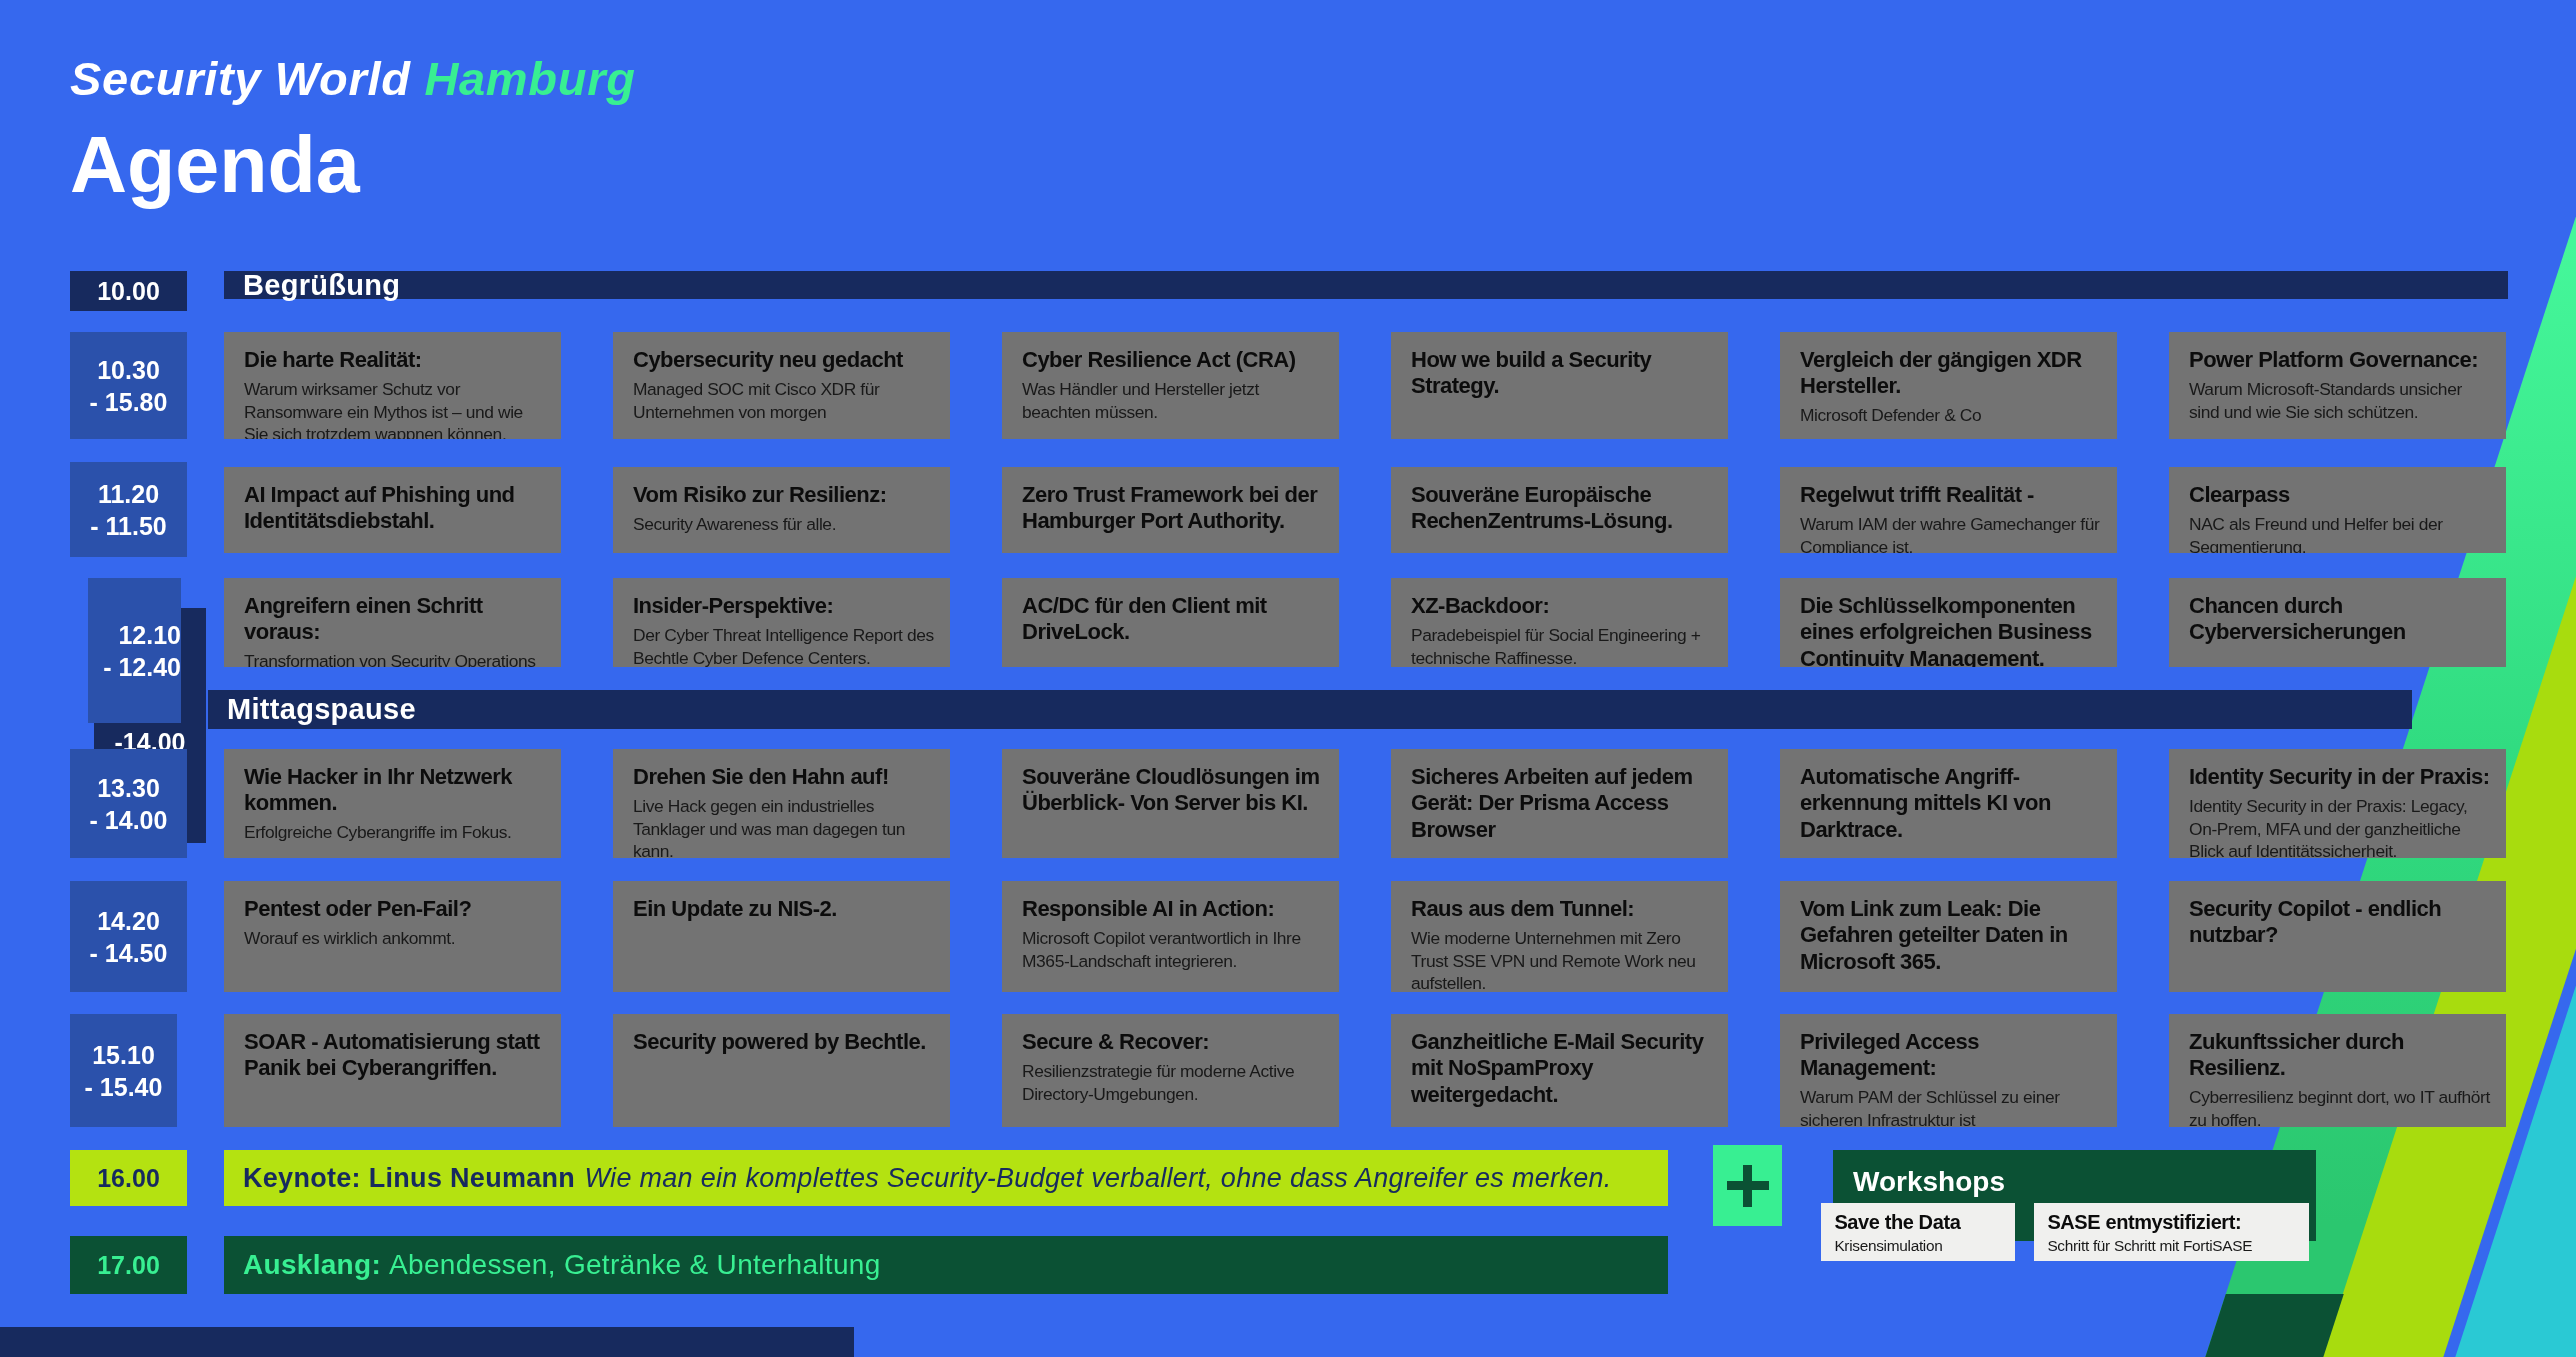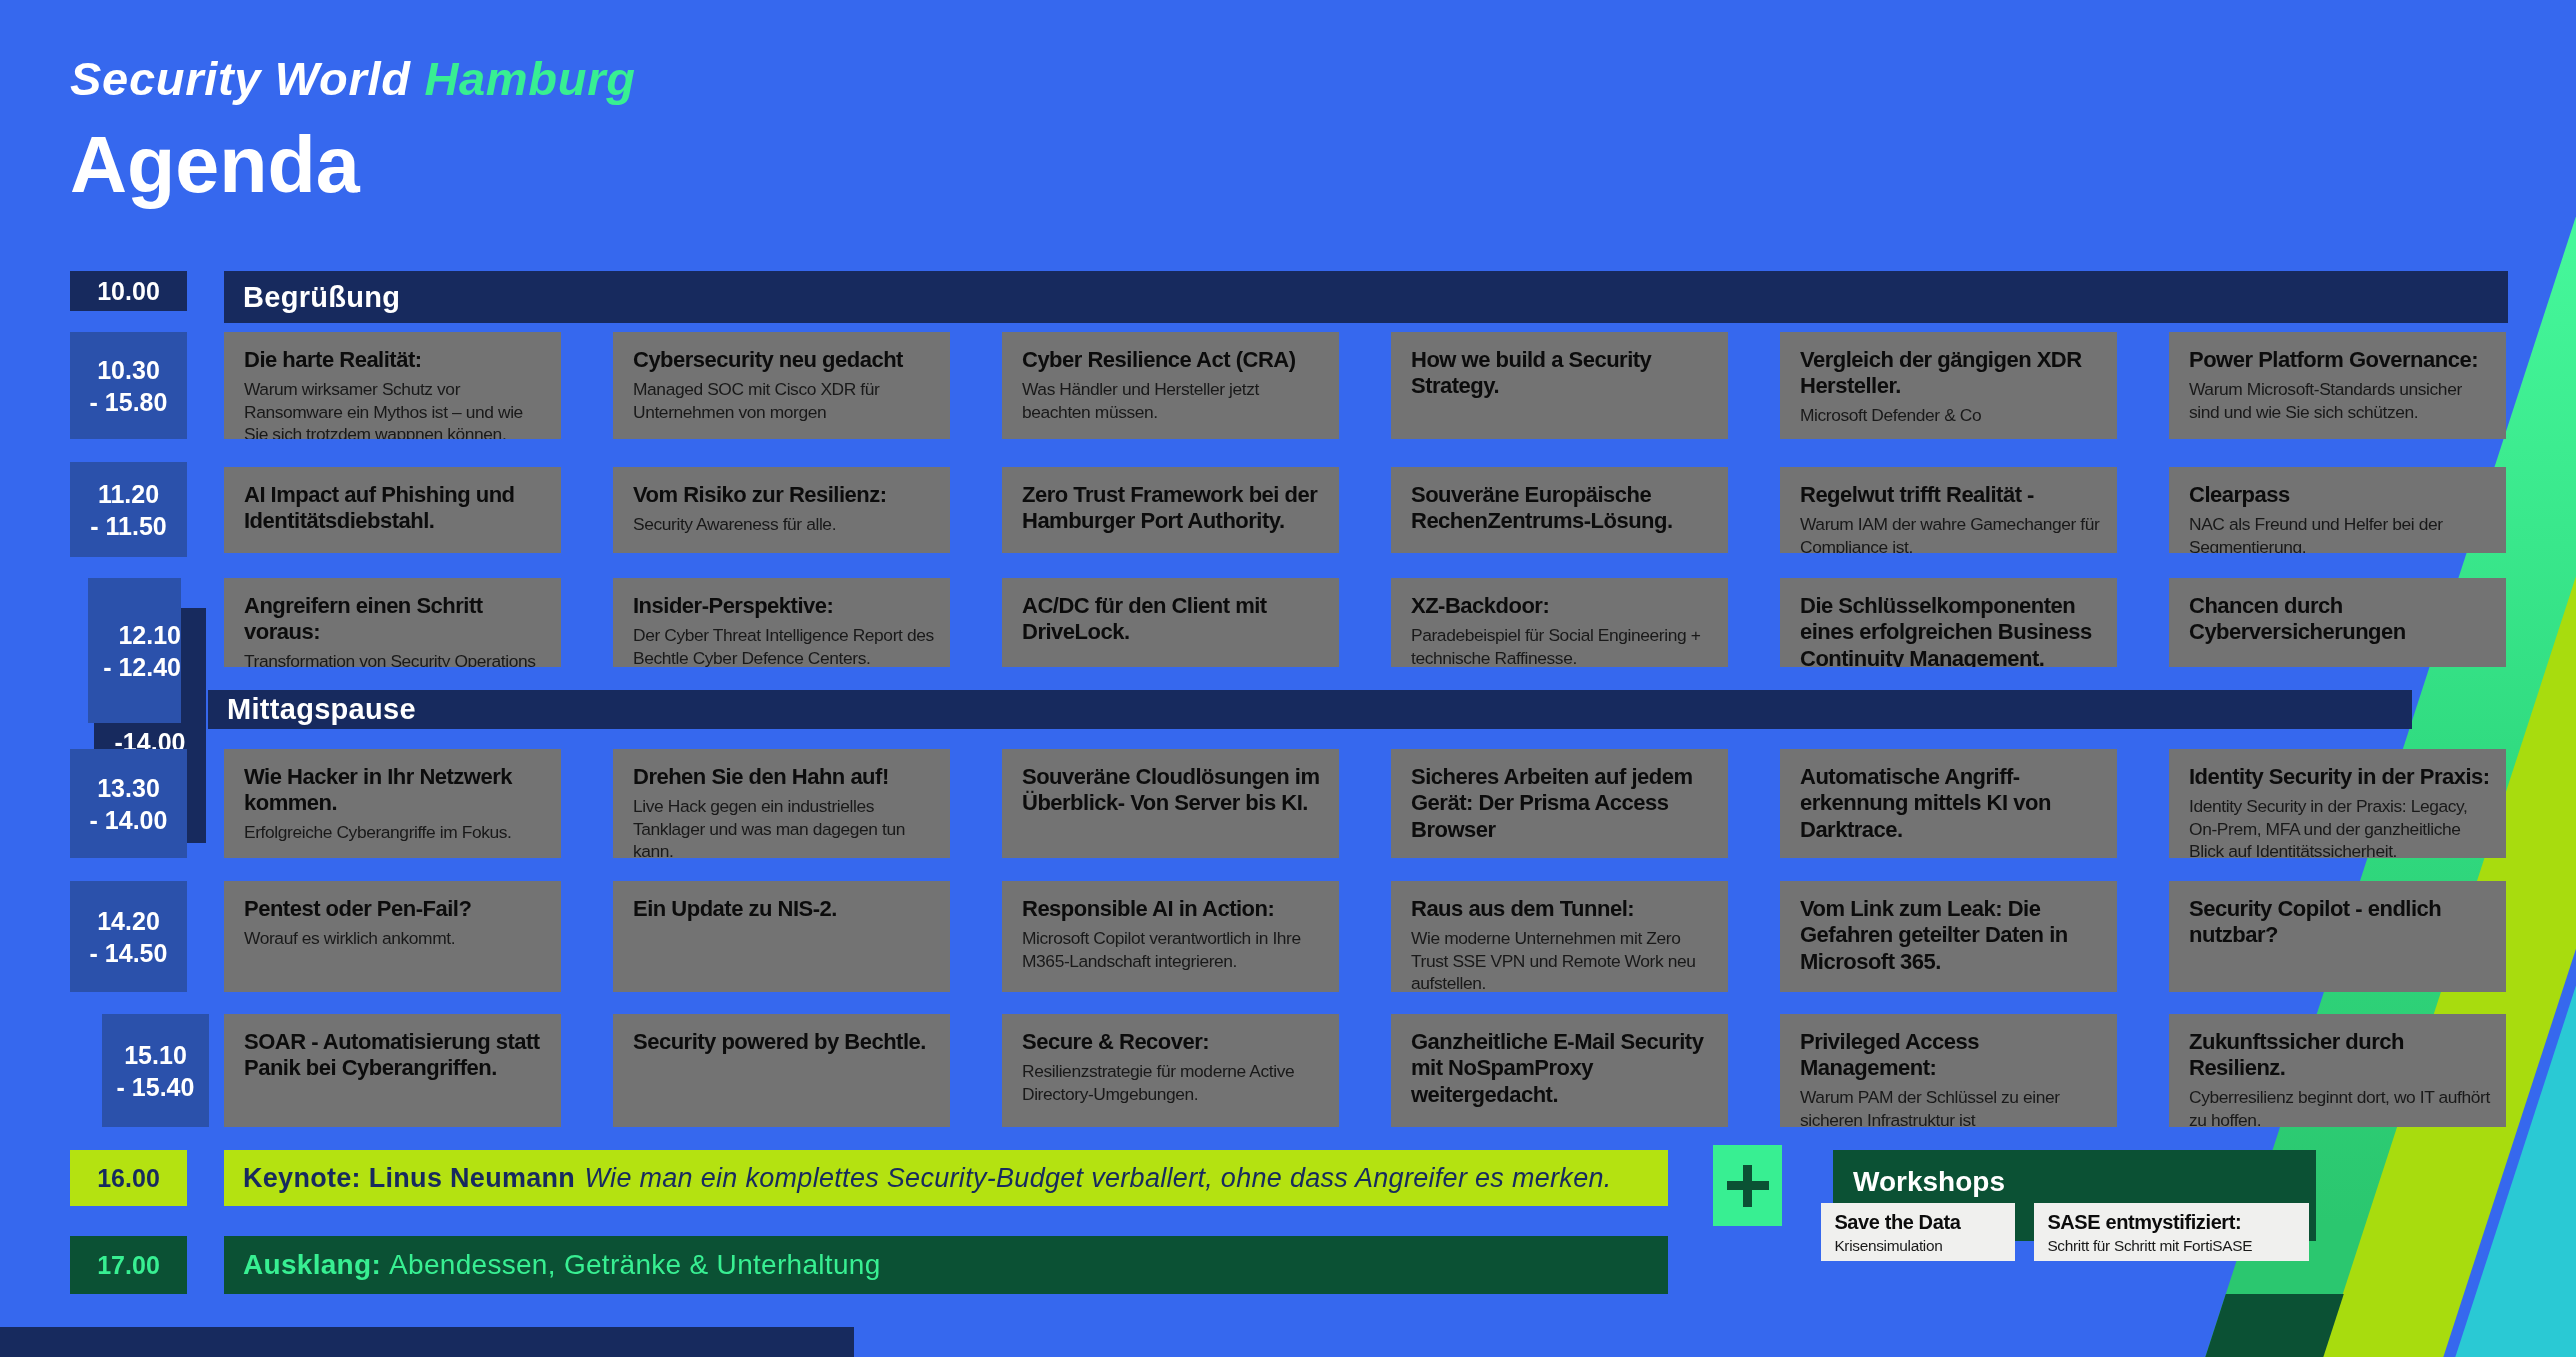--- a/index.html
+++ b/index.html
@@ -73,21 +73,21 @@
 <div class="abs bottom-navy"></div>
 
 <div class="abs logo">
   <span>Security World </span><span class="accent">Hamburg</span>
 </div>
 <div class="abs page-heading">Agenda</div>
 
 <div class="abs timebox tb-navy" style="left:70px;top:271px;width:117px;height:40px;">
   <span>10.00</span>
 </div>
-<div class="abs bar bar-navy" style="left:224px;top:271px;width:2284px;height:52px;">
+<div class="abs bar bar-navy" style="left:224px;top:271px;width:2284px;height:28px;">
   <span>Begrüßung</span>
 </div>
 
 <div class="abs timebox tb-royal" style="left:70px;top:332px;width:117px;height:107px;">
   <span>10.30</span>
   <span>- 15.80</span>
 </div>
 <div class="row" style="top:332px;height:107px;">
   <div class="card">
       <div class="t">Die harte Realität:</div>
@@ -241,21 +241,21 @@
   <div class="card">
       <div class="t">Vom Link zum Leak: Die Gefahren geteilter Daten in Microsoft 365.</div>
       <div class="b"></div>
     </div>
   <div class="card">
       <div class="t">Security Copilot - endlich nutzbar?</div>
       <div class="b"></div>
     </div>
 </div>
 
-<div class="abs timebox tb-royal" style="left:70px;top:1014px;width:107px;height:113px;margin-left:32px;">
+<div class="abs timebox tb-royal" style="left:70px;top:1014px;width:107px;height:113px;">
   <span>15.10</span>
   <span>- 15.40</span>
 </div>
 <div class="row" style="top:1014px;height:113px;">
   <div class="card">
       <div class="t">SOAR - Automatisierung statt Panik bei Cyberangriffen.</div>
       <div class="b"></div>
     </div>
   <div class="card">
       <div class="t">Security powered by Bechtle.</div>

